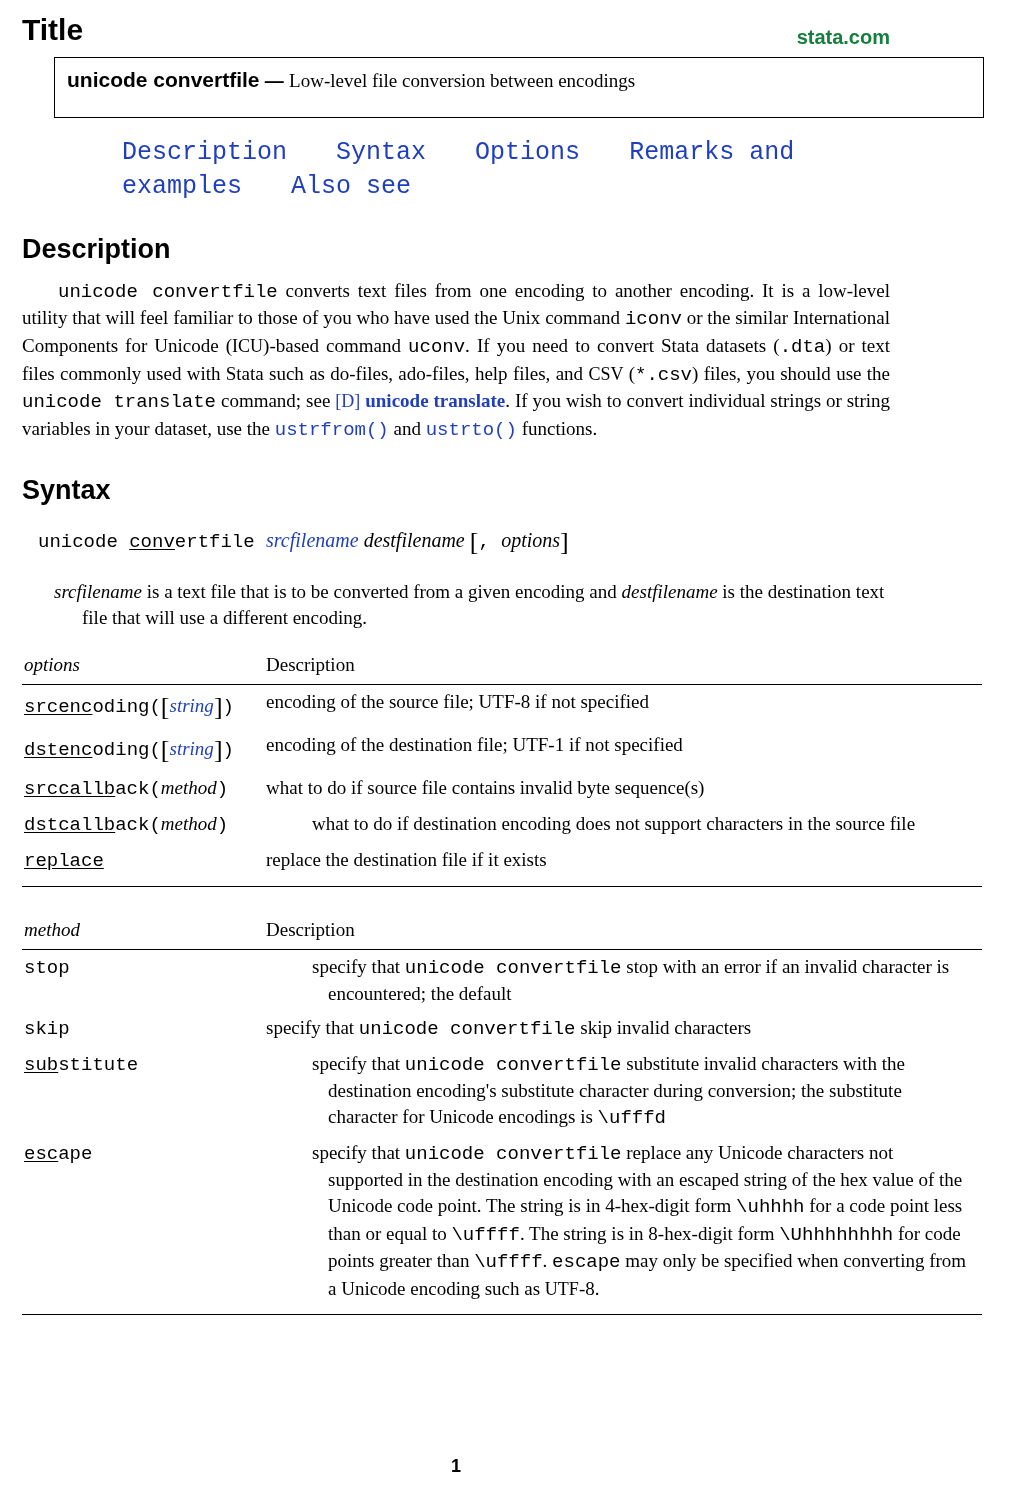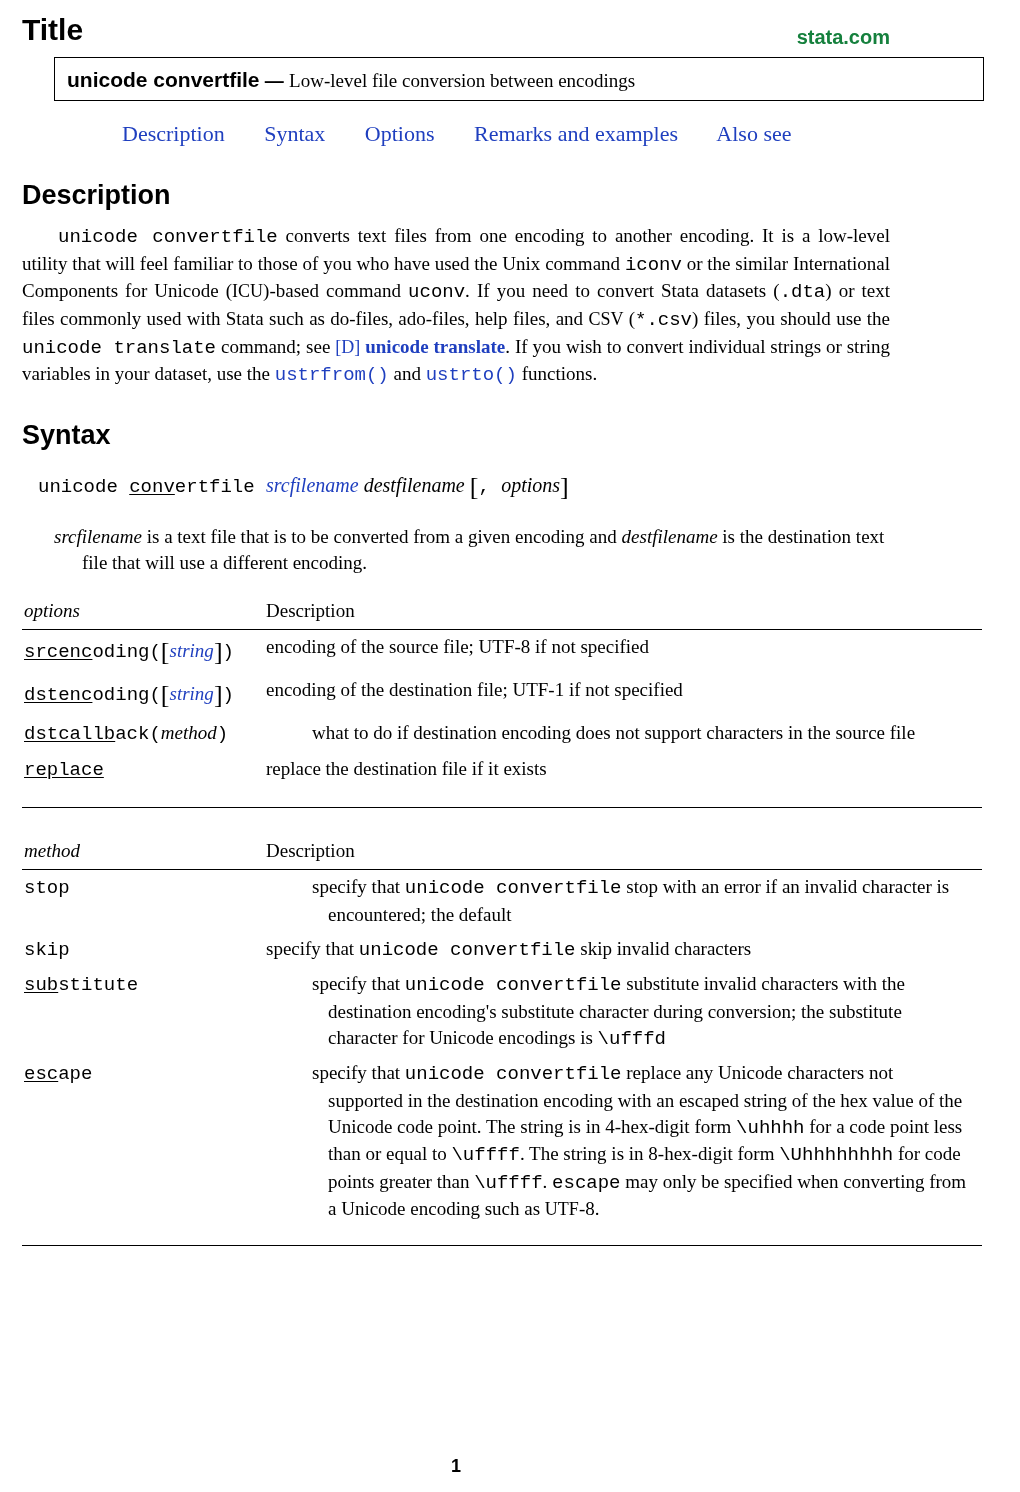--- a/index.html
+++ b/index.html
@@ -34,37 +34,38 @@
     text-decoration: none;
   }
   .brand {
     font-family: Arial, Helvetica, sans-serif;
     font-weight: bold;
     font-size: 20px;
     color: #15803d;
   }
   .title-box {
     border: 1px solid #000;
-    padding: 8px 12px 6px 12px;
+    padding: 8px 12px 23px 12px;
     margin: 0 0px 10px 32px;
     width: 930px;
     box-sizing: border-box;
   }
   .cmdname {
     font-family: Arial, Helvetica, sans-serif;
     font-weight: bold;
     font-size: 21px;
   }
   .dash {
     font-family: Arial, Helvetica, sans-serif;
     font-weight: bold;
   }
   .toc {
     margin: 18px 0 28px 100px;
-    font-size: 22px;
+    font-size: 25px;
+    font-family: Liberation Mono, monospace;
   }
   .toc a {
     margin-right: 34px;
   }
   h2.sec {
     font-family: Arial, Helvetica, sans-serif;
     font-weight: bold;
     font-size: 27px;
     margin: 28px 0 10px 0;
   }
@@ -103,21 +104,21 @@
     padding: 4px 10px 6px 2px;
     font-size: 19px;
     vertical-align: top;
   }
   table.opts td {
     padding: 4px 10px 4px 2px;
     vertical-align: top;
   }
   table.opts .col1 { width: 230px; }
   table.opts .hdrrow th { border-bottom: 1px solid #000; }
-  table.opts .lastrow td { border-bottom: 1px solid #000; padding-bottom: 23px; }
+  table.opts .lastrow td { border-bottom: 1px solid #000; padding-bottom: 12px; }
   table.opts .th-italic { font-style: italic; }
   .desc-hang { padding-left: 16px; text-indent: -16px; margin-left: 46px; }
   .pagenum {
     position: absolute;
     bottom: 14px;
     left: 0; right: 0;
     text-align: center;
     font-weight: bold;
     font-size: 18px;
     font-family: Arial, Helvetica, sans-serif;
@@ -176,20 +177,26 @@
       <td><span>encoding of the source file; UTF-8 if not specified</span></td>
     </tr>
     <tr>
       <td class="col1">
         <span class="tt ul">dstenc</span><span class="tt">oding(</span><span class="bracket">[</span><a href="#" class="italic link">string</a><span class="bracket">]</span><span class="tt">)</span>
       </td>
       <td><span>encoding of the destination file; UTF-1 if not specified</span></td>
     </tr>
     <tr>
       <td class="col1">
+        <span class="tt ul">srccallb</span><span class="tt">ack(</span><span class="italic">method</span><span class="tt">)</span>
+      </td>
+      <td><span>what to do if source file contains invalid byte sequence(s)</span></td>
+    </tr>
+    <tr>
+      <td class="col1">
         <span class="tt ul">dstcallb</span><span class="tt">ack(</span><span class="italic">method</span><span class="tt">)</span>
       </td>
       <td>
             <div class="desc-hang"><span>what to do if destination encoding does not support characters in the source file</span></div>
           </td>
     </tr>
     <tr class="lastrow">
       <td class="col1">
         <span class="tt ul">replace</span>
       </td>

